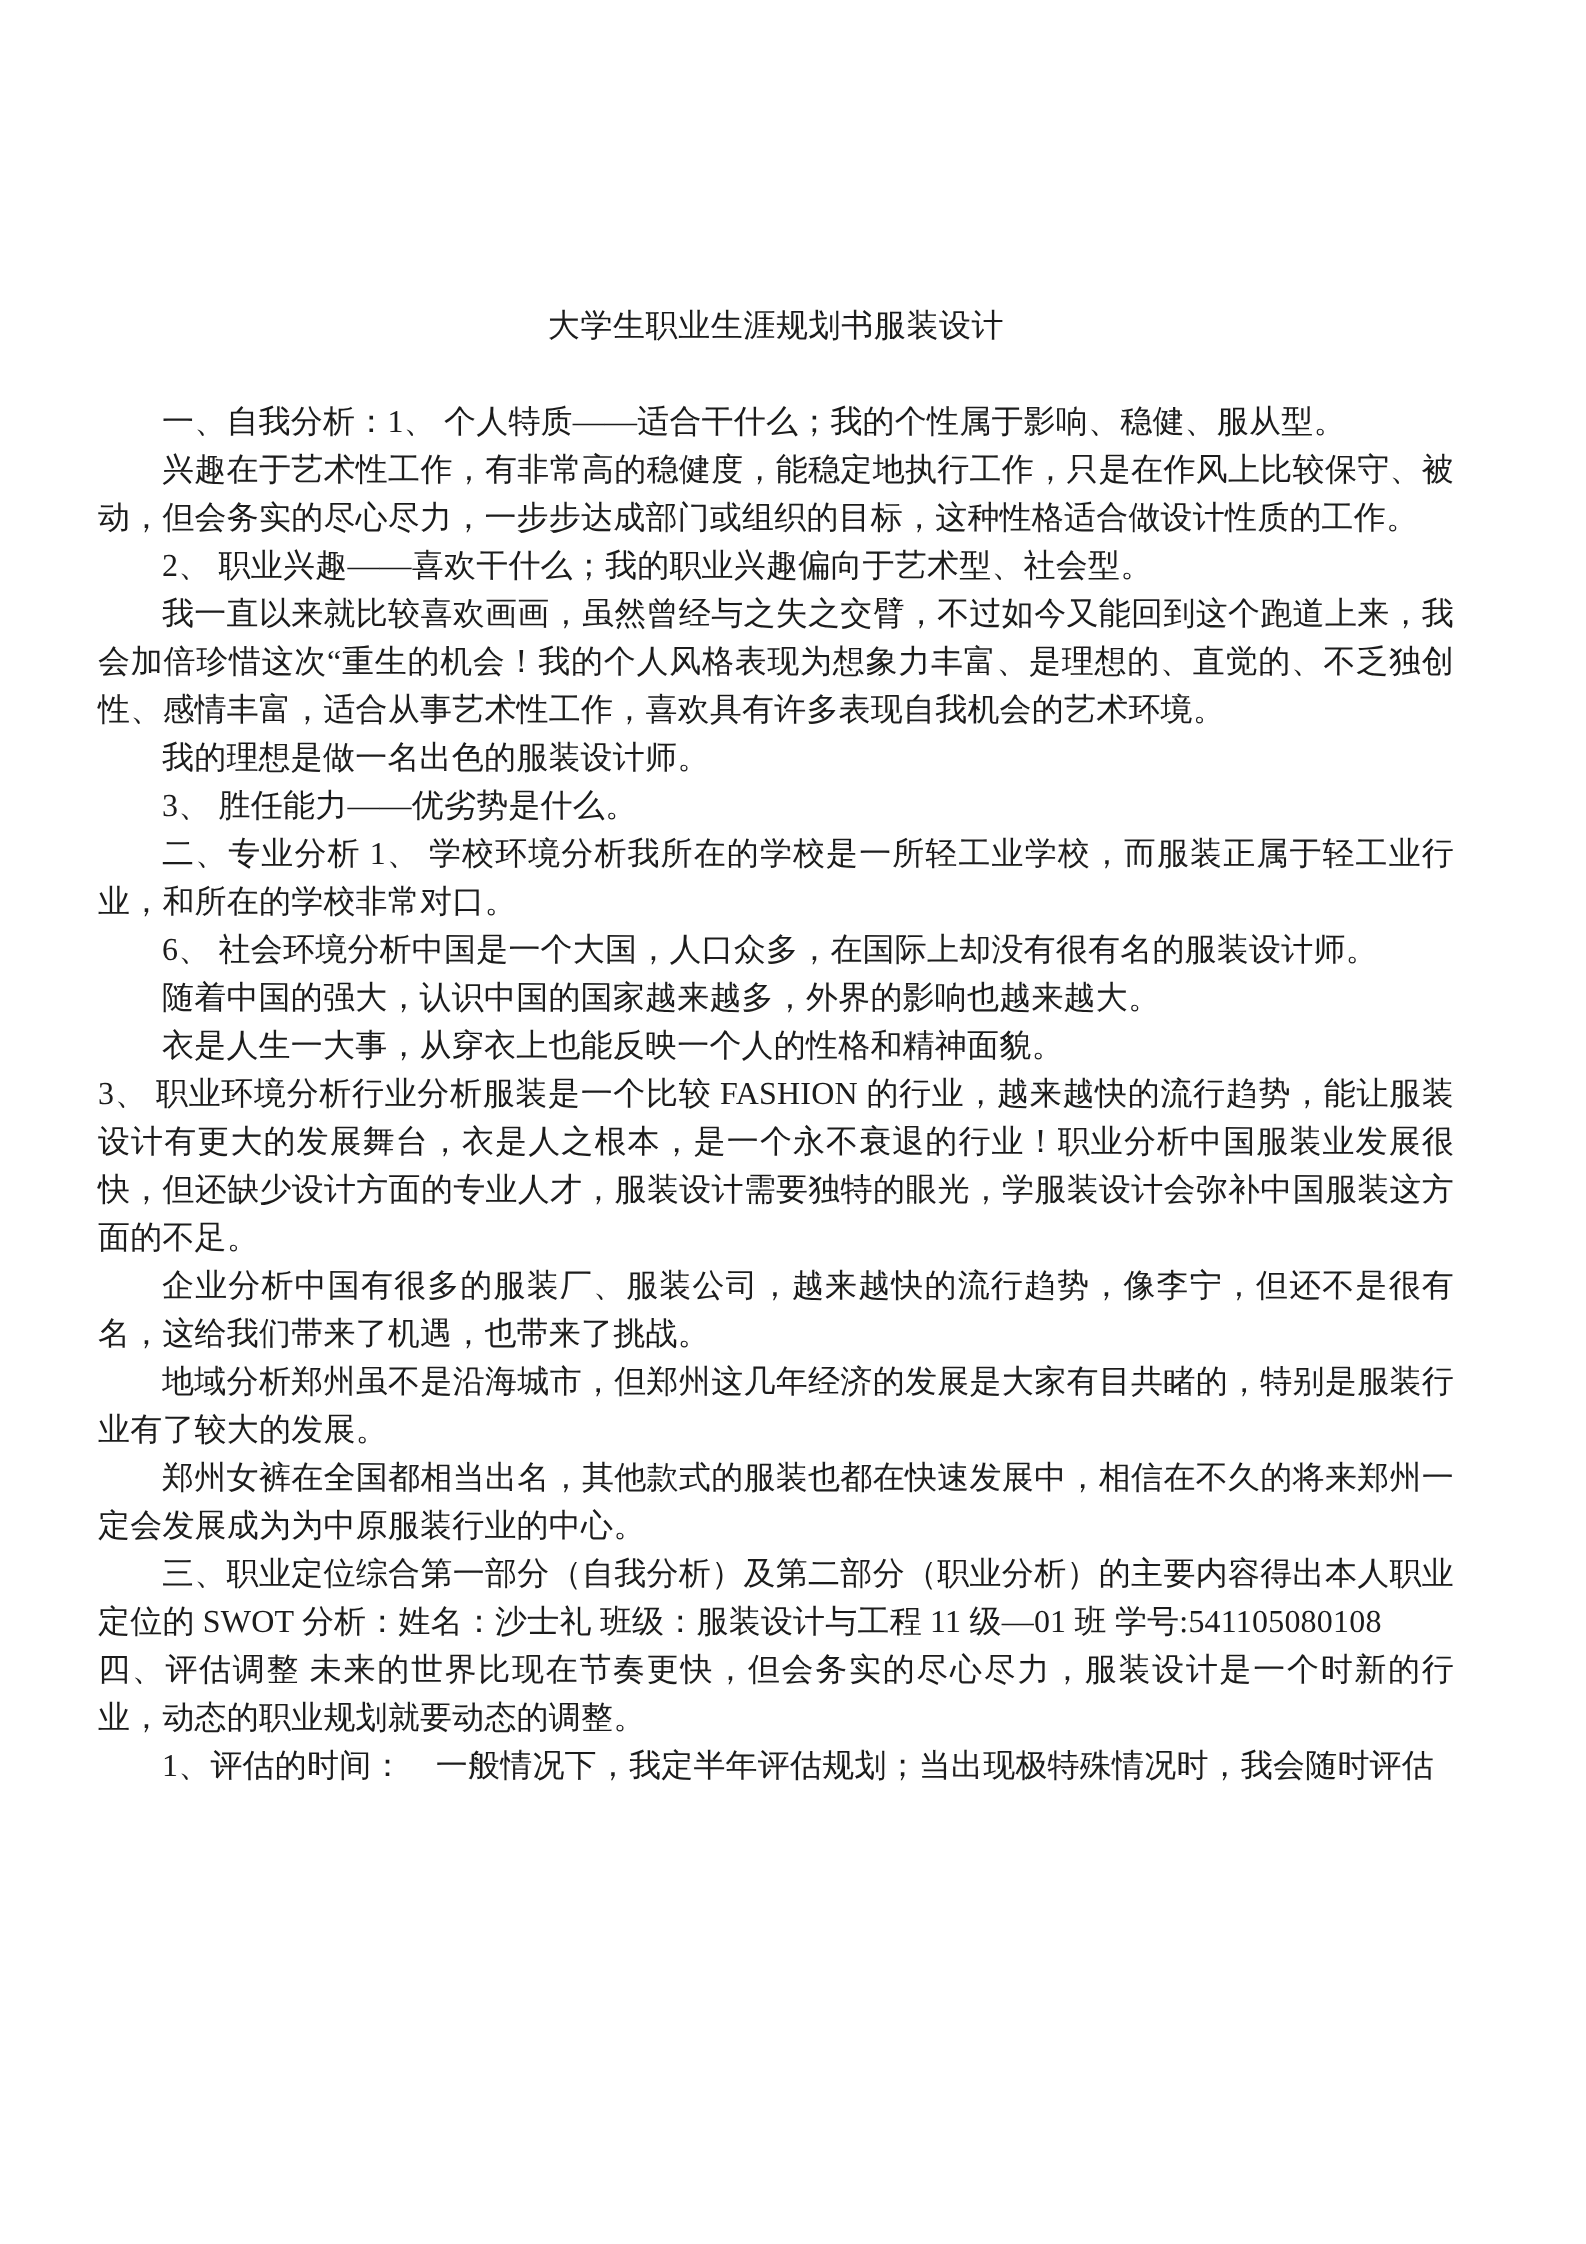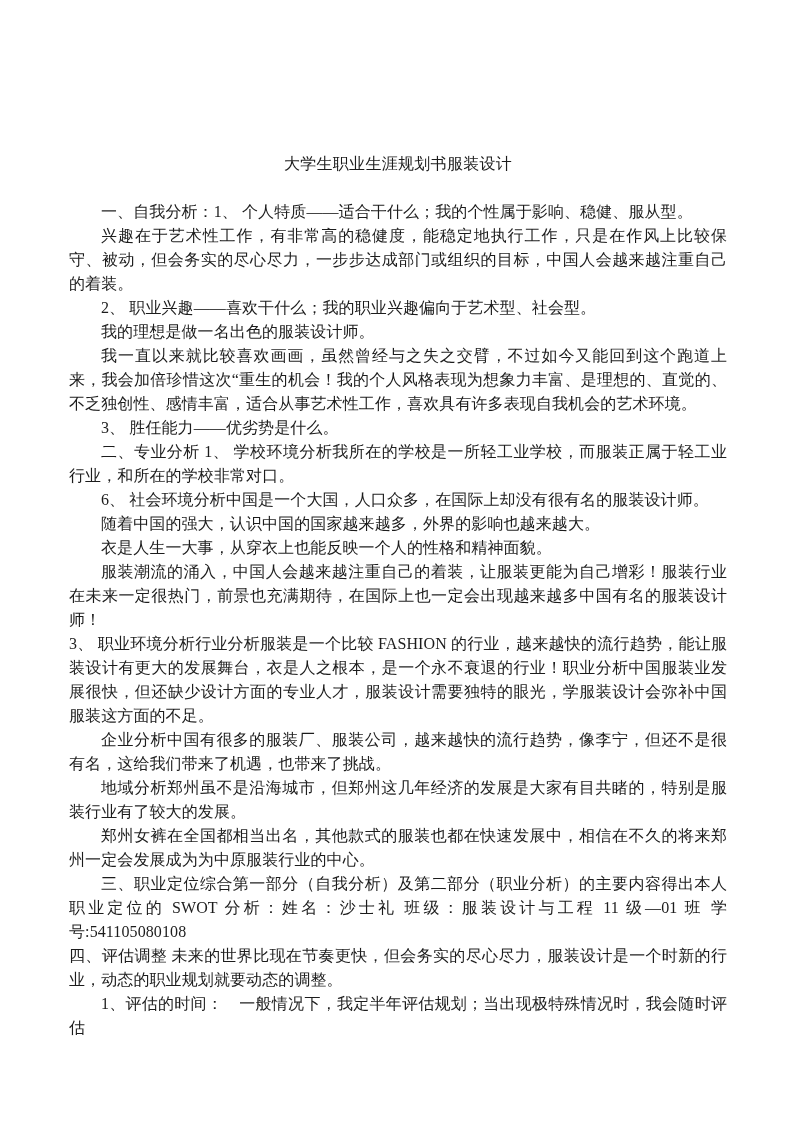--- a/index.html
+++ b/index.html
@@ -6,21 +6,21 @@
     margin: 0;
     padding: 0;
     background: #ffffff;
   }
   .page {
     position: relative;
     box-sizing: border-box;
     width: 793px;
     height: 1122px;
     background: #ffffff;
-    padding: 152px 66px 0 69px;
+    padding: 152px 66px 0 49px;
     font-family: "Liberation Serif", "DejaVu Serif", serif;
     font-size: 16px;
     line-height: 24px;
     color: #1c1c1c;
     overflow: hidden;
   }
   .doc-title {
     font-size: 16px;
     font-weight: normal;
     text-align: center;
@@ -36,30 +36,29 @@
     text-indent: 2em;
   }
 </style>
 </head>
 <body>
 
 <div class="page">
   <h1 class="doc-title">大学生职业生涯规划书服装设计</h1>
   <div class="doc-body">
     <p class="indent">一、自我分析：1、 个人特质——适合干什么；我的个性属于影响、稳健、服从型。</p>
-    <p class="indent">兴趣在于艺术性工作，有非常高的稳健度，能稳定地执行工作，只是在作风上比较保守、被动，但会务实的尽心尽力，一步步达成部门或组织的目标，中国人会越来越注重自己的着装。</p>
+    <p class="indent">兴趣在于艺术性工作，有非常高的稳健度，能稳定地执行工作，只是在作风上比较保守、被动，但会务实的尽心尽力，一步步达成部门或组织的目标，这种性格适合做设计性质的工作。</p>
     <p class="indent">2、 职业兴趣——喜欢干什么；我的职业兴趣偏向于艺术型、社会型。</p>
+    <p class="indent">我一直以来就比较喜欢画画，虽然曾经与之失之交臂，不过如今又能回到这个跑道上来，我会加倍珍惜这次“重生的机会！我的个人风格表现为想象力丰富、是理想的、直觉的、不乏独创性、感情丰富，适合从事艺术性工作，喜欢具有许多表现自我机会的艺术环境。</p>
     <p class="indent">我的理想是做一名出色的服装设计师。</p>
-    <p class="indent">我一直以来就比较喜欢画画，虽然曾经与之失之交臂，不过如今又能回到这个跑道上来，我会加倍珍惜这次“重生的机会！我的个人风格表现为想象力丰富、是理想的、直觉的、不乏独创性、感情丰富，适合从事艺术性工作，喜欢具有许多表现自我机会的艺术环境。</p>
     <p class="indent">3、 胜任能力——优劣势是什么。</p>
     <p class="indent">二、专业分析 1、 学校环境分析我所在的学校是一所轻工业学校，而服装正属于轻工业行业，和所在的学校非常对口。</p>
     <p class="indent">6、 社会环境分析中国是一个大国，人口众多，在国际上却没有很有名的服装设计师。</p>
     <p class="indent">随着中国的强大，认识中国的国家越来越多，外界的影响也越来越大。</p>
     <p class="indent">衣是人生一大事，从穿衣上也能反映一个人的性格和精神面貌。</p>
-    <p class="indent">服装潮流的涌入，中国人会越来越注重自己的着装，让服装更能为自己增彩！服装行业在未来一定很热门，前景也充满期待，在国际上也一定会出现越来越多中国有名的服装设计师！</p>
     <p class="no-indent">3、 职业环境分析行业分析服装是一个比较 FASHION 的行业，越来越快的流行趋势，能让服装设计有更大的发展舞台，衣是人之根本，是一个永不衰退的行业！职业分析中国服装业发展很快，但还缺少设计方面的专业人才，服装设计需要独特的眼光，学服装设计会弥补中国服装这方面的不足。</p>
     <p class="indent">企业分析中国有很多的服装厂、服装公司，越来越快的流行趋势，像李宁，但还不是很有名，这给我们带来了机遇，也带来了挑战。</p>
     <p class="indent">地域分析郑州虽不是沿海城市，但郑州这几年经济的发展是大家有目共睹的，特别是服装行业有了较大的发展。</p>
     <p class="indent">郑州女裤在全国都相当出名，其他款式的服装也都在快速发展中，相信在不久的将来郑州一定会发展成为为中原服装行业的中心。</p>
     <p class="indent">三、职业定位综合第一部分（自我分析）及第二部分（职业分析）的主要内容得出本人职业定位的 SWOT 分析：姓名：沙士礼 班级：服装设计与工程 11 级—01 班 学号:541105080108</p>
     <p class="no-indent">四、评估调整 未来的世界比现在节奏更快，但会务实的尽心尽力，服装设计是一个时新的行业，动态的职业规划就要动态的调整。</p>
     <p class="indent">1、评估的时间：　一般情况下，我定半年评估规划；当出现极特殊情况时，我会随时评估</p>
   </div>
 </div>
 

